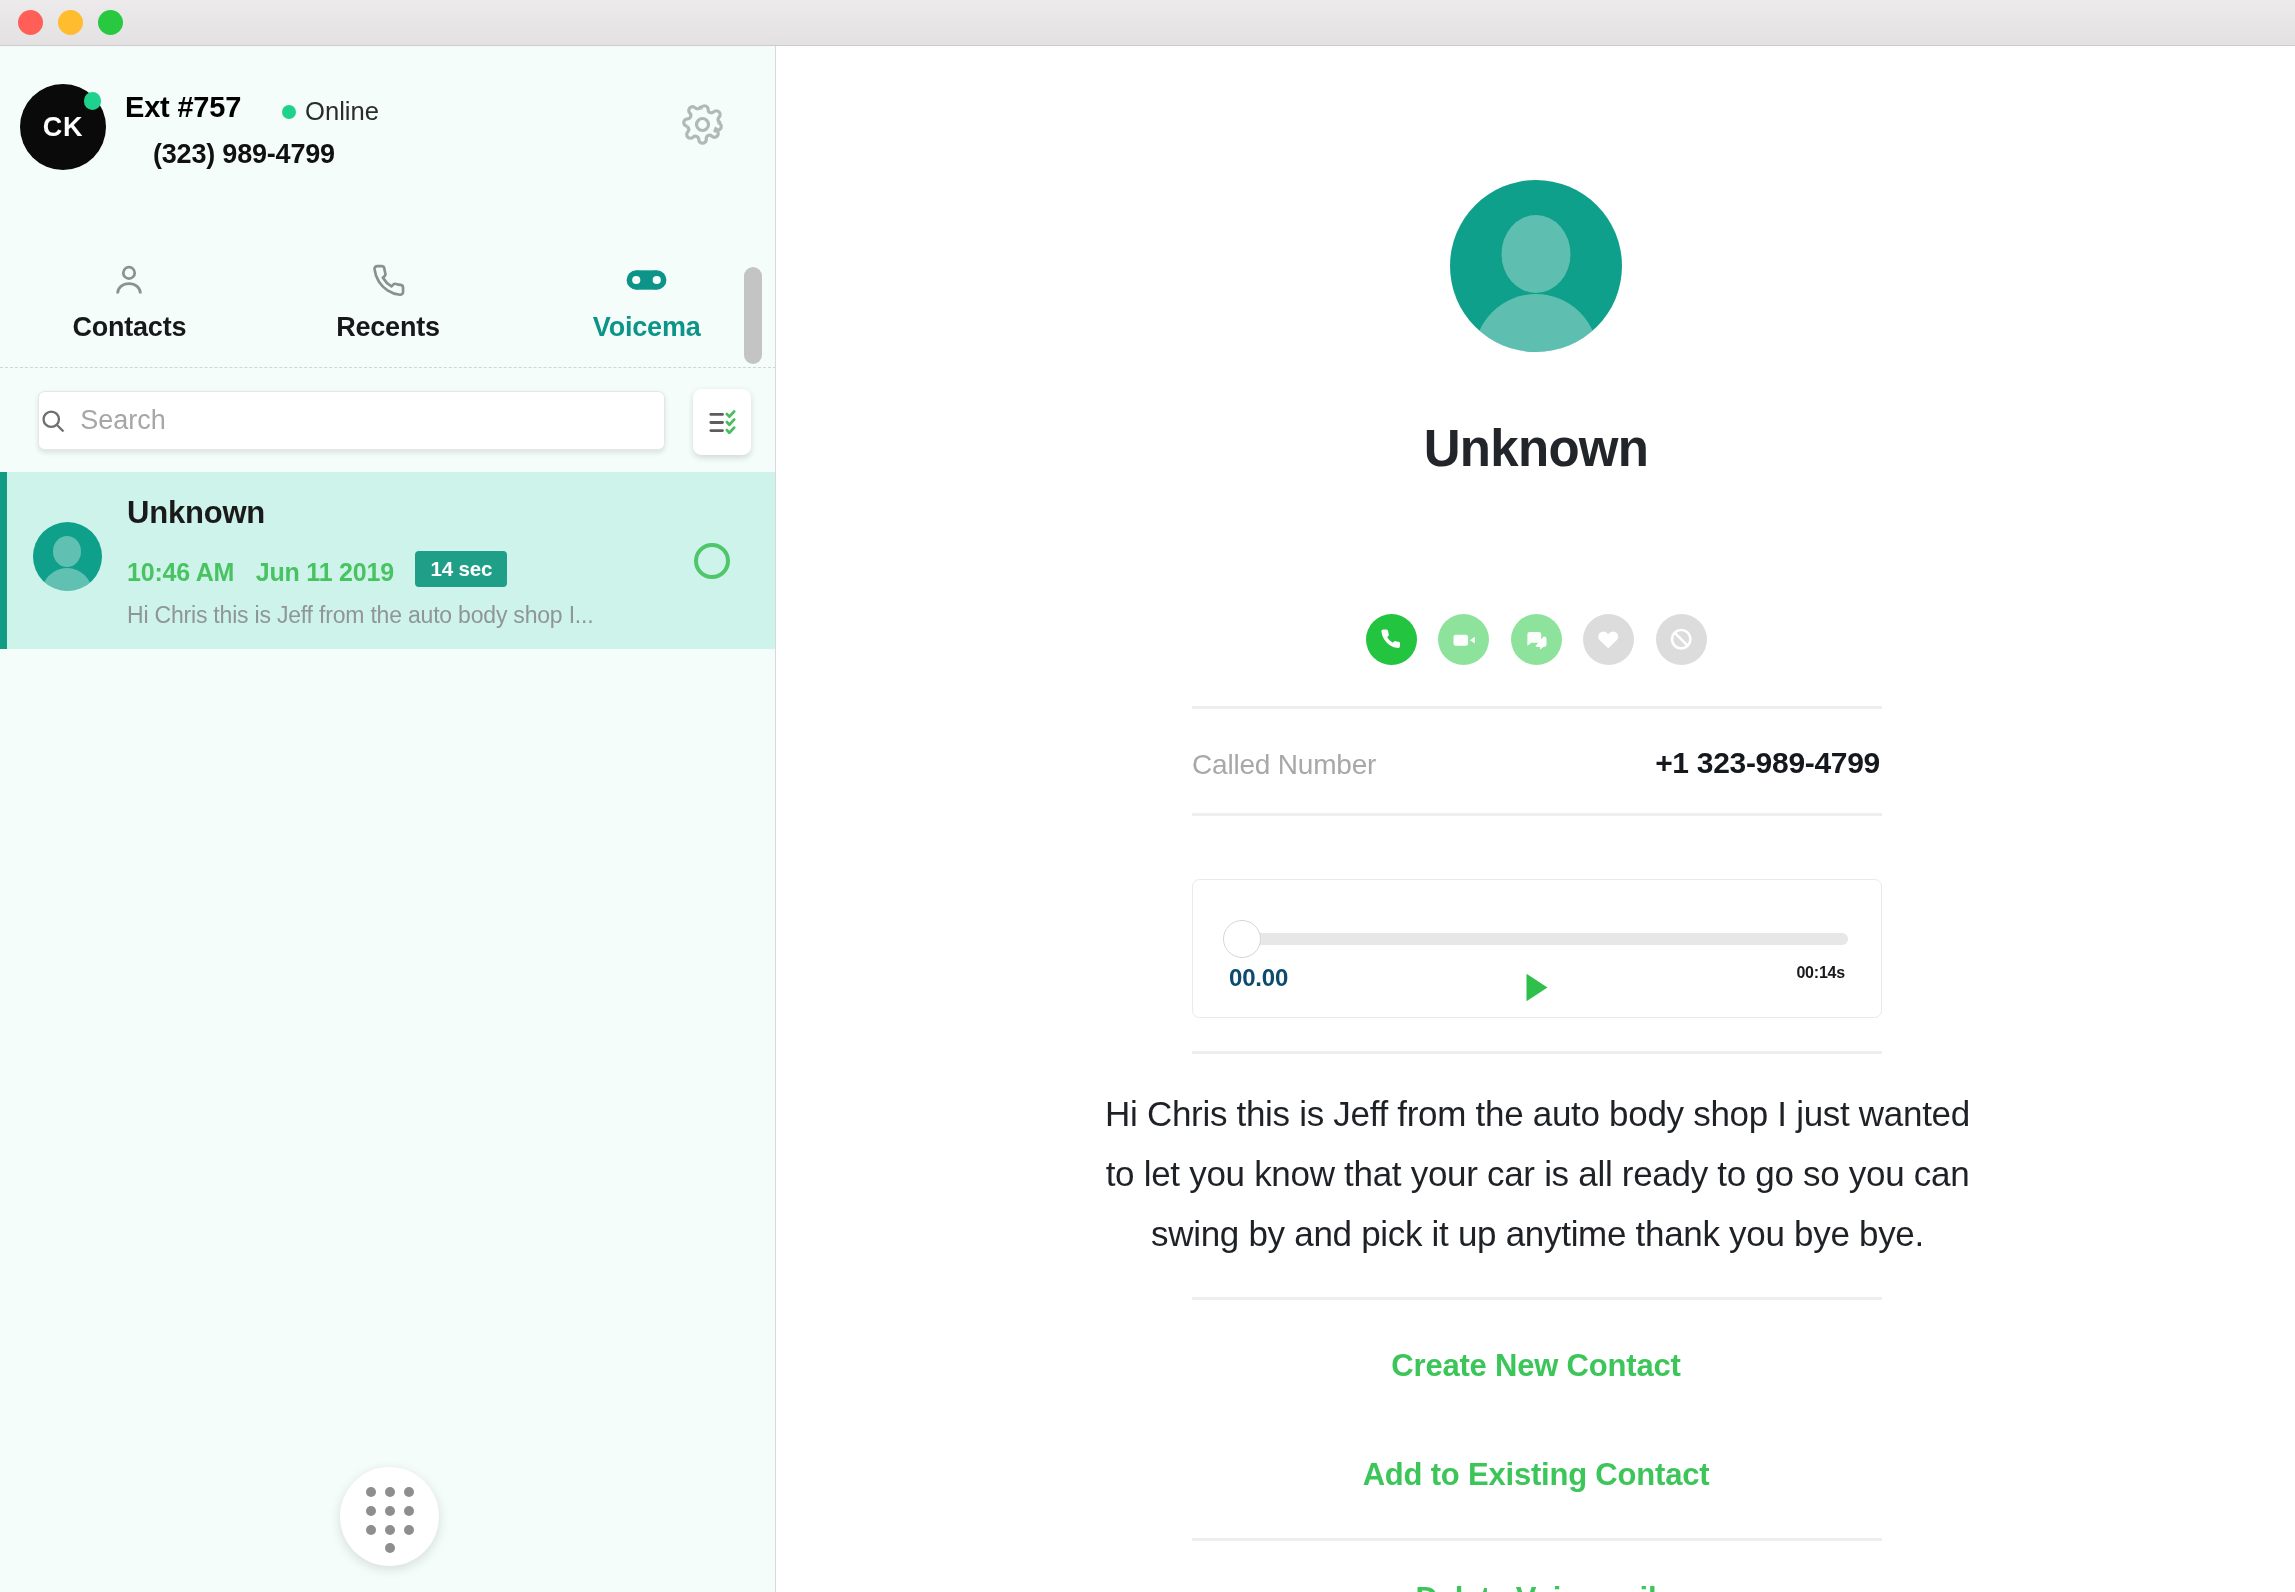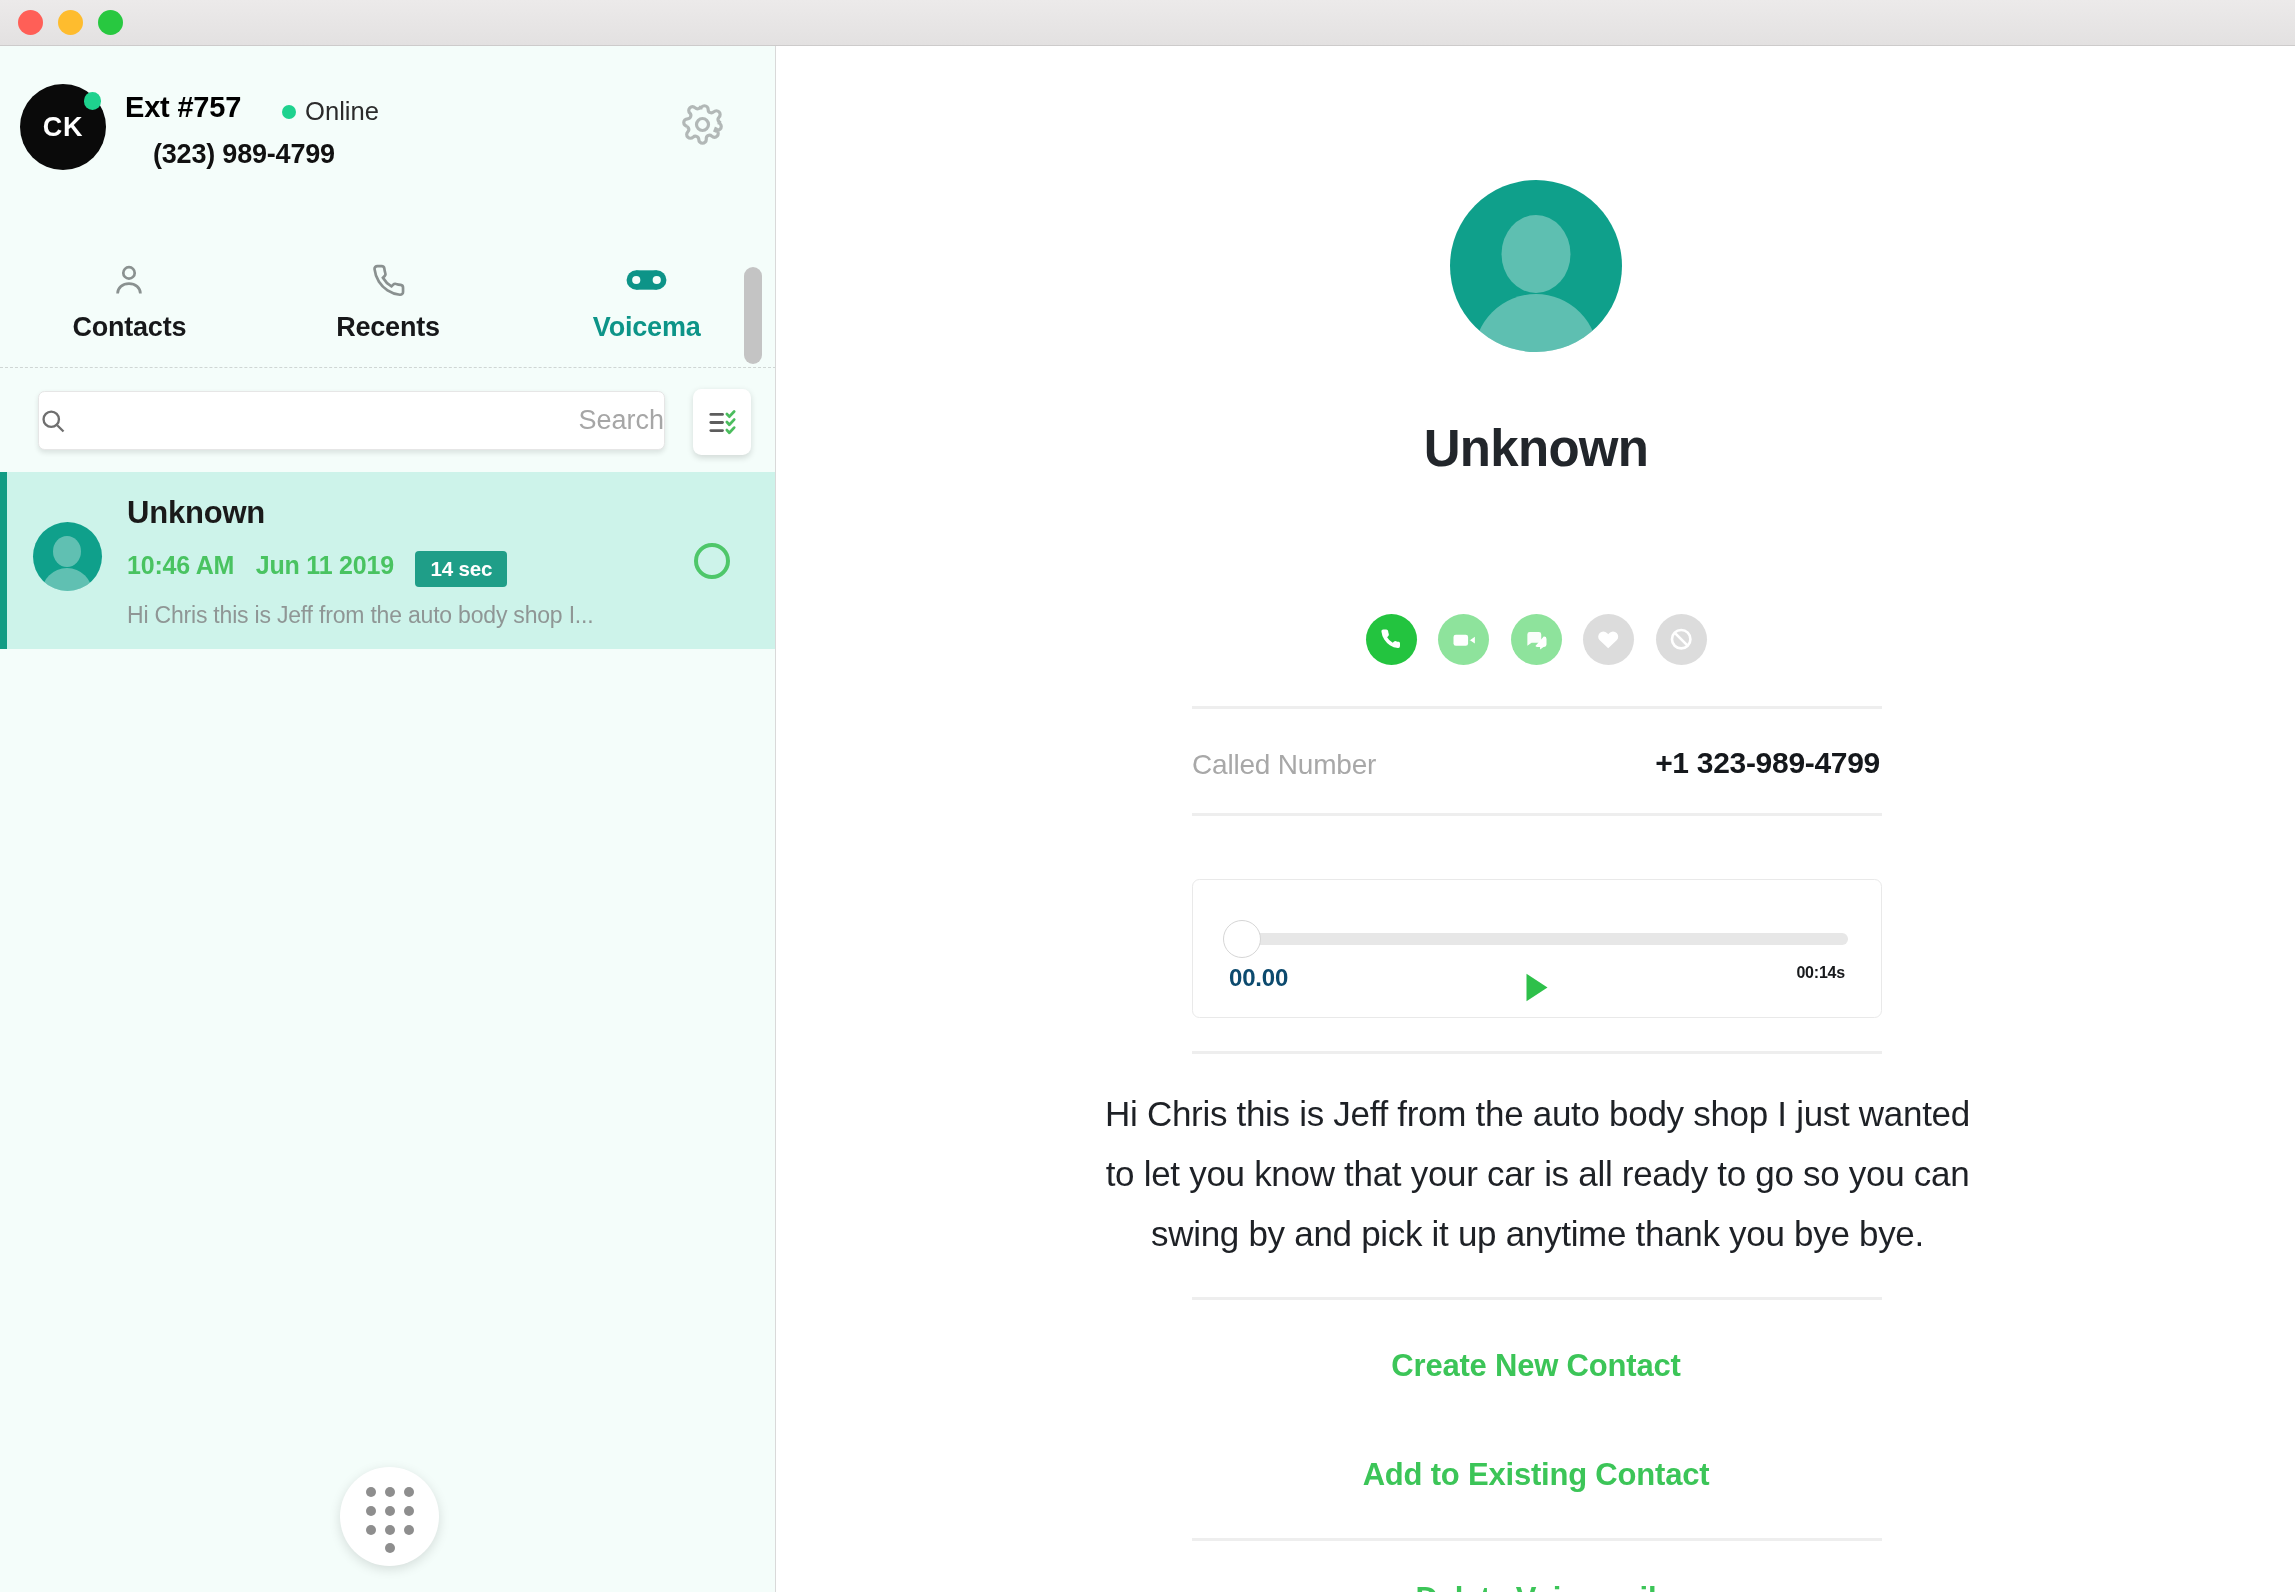--- a/index.html
+++ b/index.html
@@ -168,21 +168,21 @@
   .search-box {
     position: absolute;
     left: 38px; top: 10px;
     width: 627px; height: 59px;
     background: #ffffff;
     border: 0.8px solid #e6e6e6;
     border-radius: 6.6px;
     box-shadow: 0 2.5px 5.8px rgba(0,0,0,0.10);
     display: flex;
     align-items: center;
-    justify-content: space-between;
+    justify-content: flex-start;
     gap: 13.2px;
   }
   .search-placeholder {
     font-size: 27px;
     color: #a6a6a6;
   }
   .filter-btn {
     position: absolute;
     left: 693px; top: 8.3px;
     width: 58px; height: 66px;
@@ -237,21 +237,21 @@
     left: 120px; top: 23px;
     font-size: 31px;
     font-weight: bold;
     color: #1a1a1a;
     letter-spacing: -0.2px;
   }
   .vm-meta {
     position: absolute;
     left: 120px; top: 79px;
     display: flex;
-    align-items: flex-start;
+    align-items: flex-end;
     gap: 21.5px;
   }
   .vm-time, .vm-date {
     font-size: 25px;
     font-weight: bold;
     color: #49c361;
     letter-spacing: -0.2px;
   }
   .vm-duration {
     background: #1f9e88;

